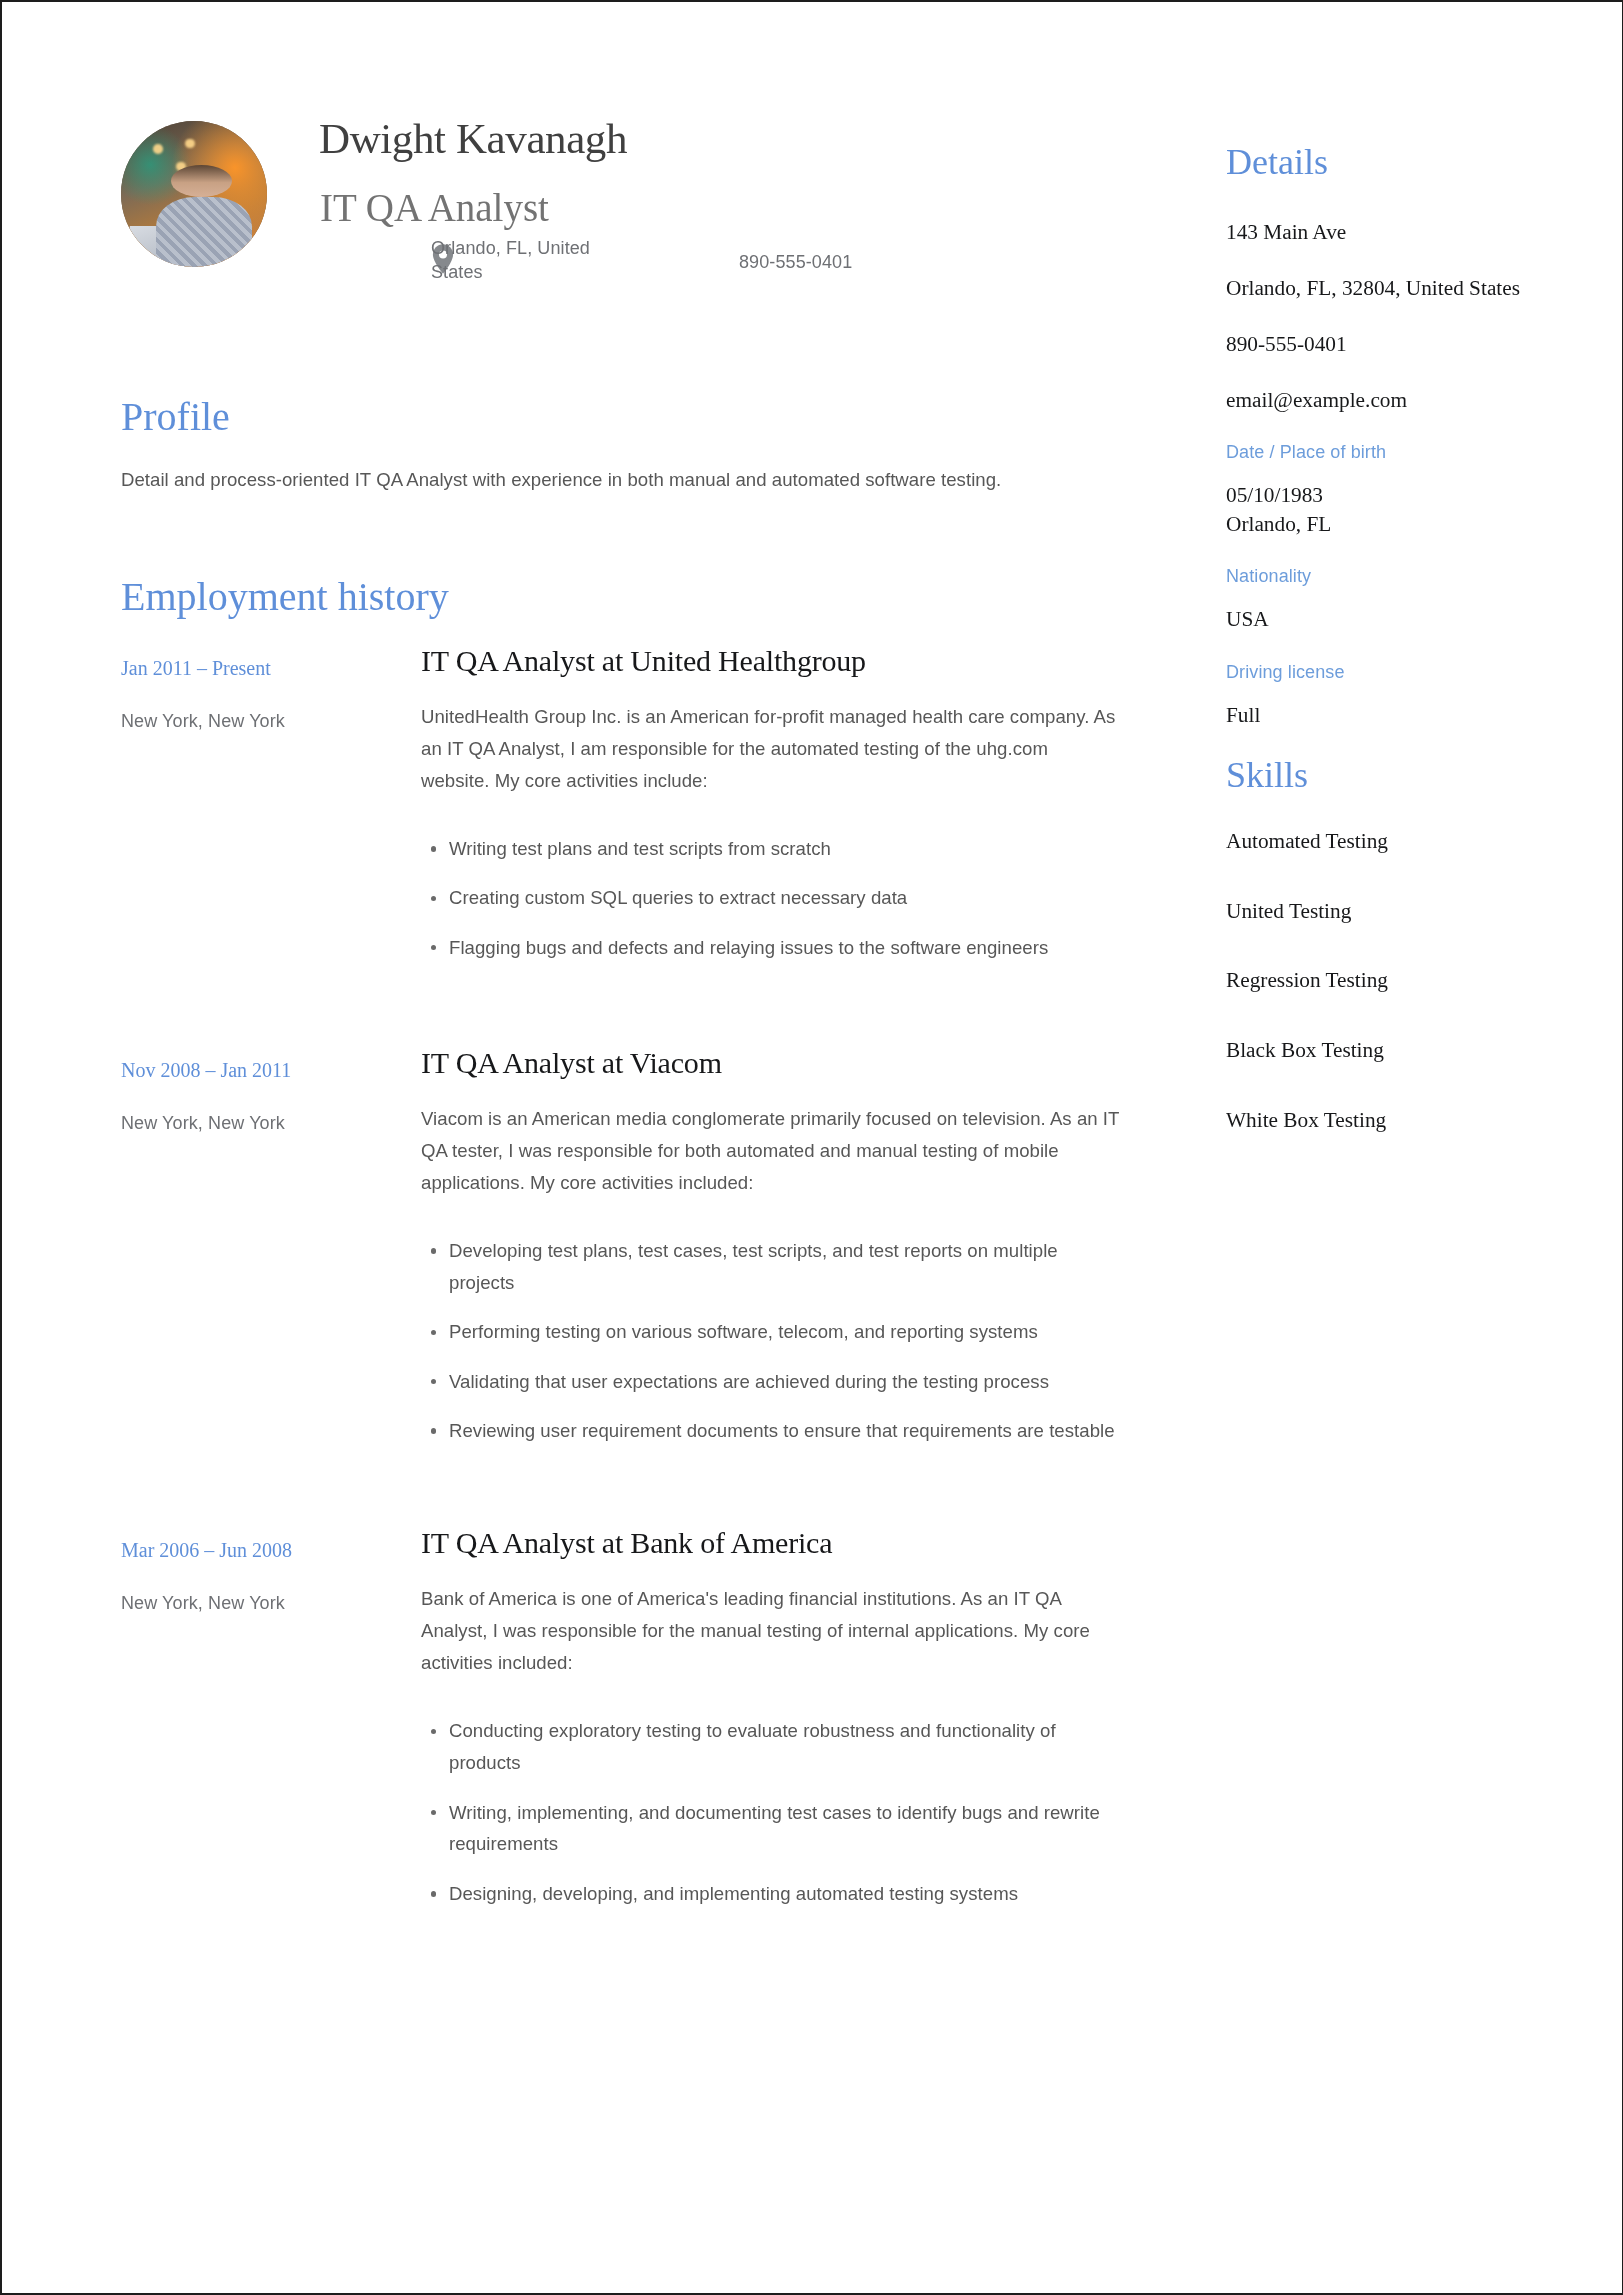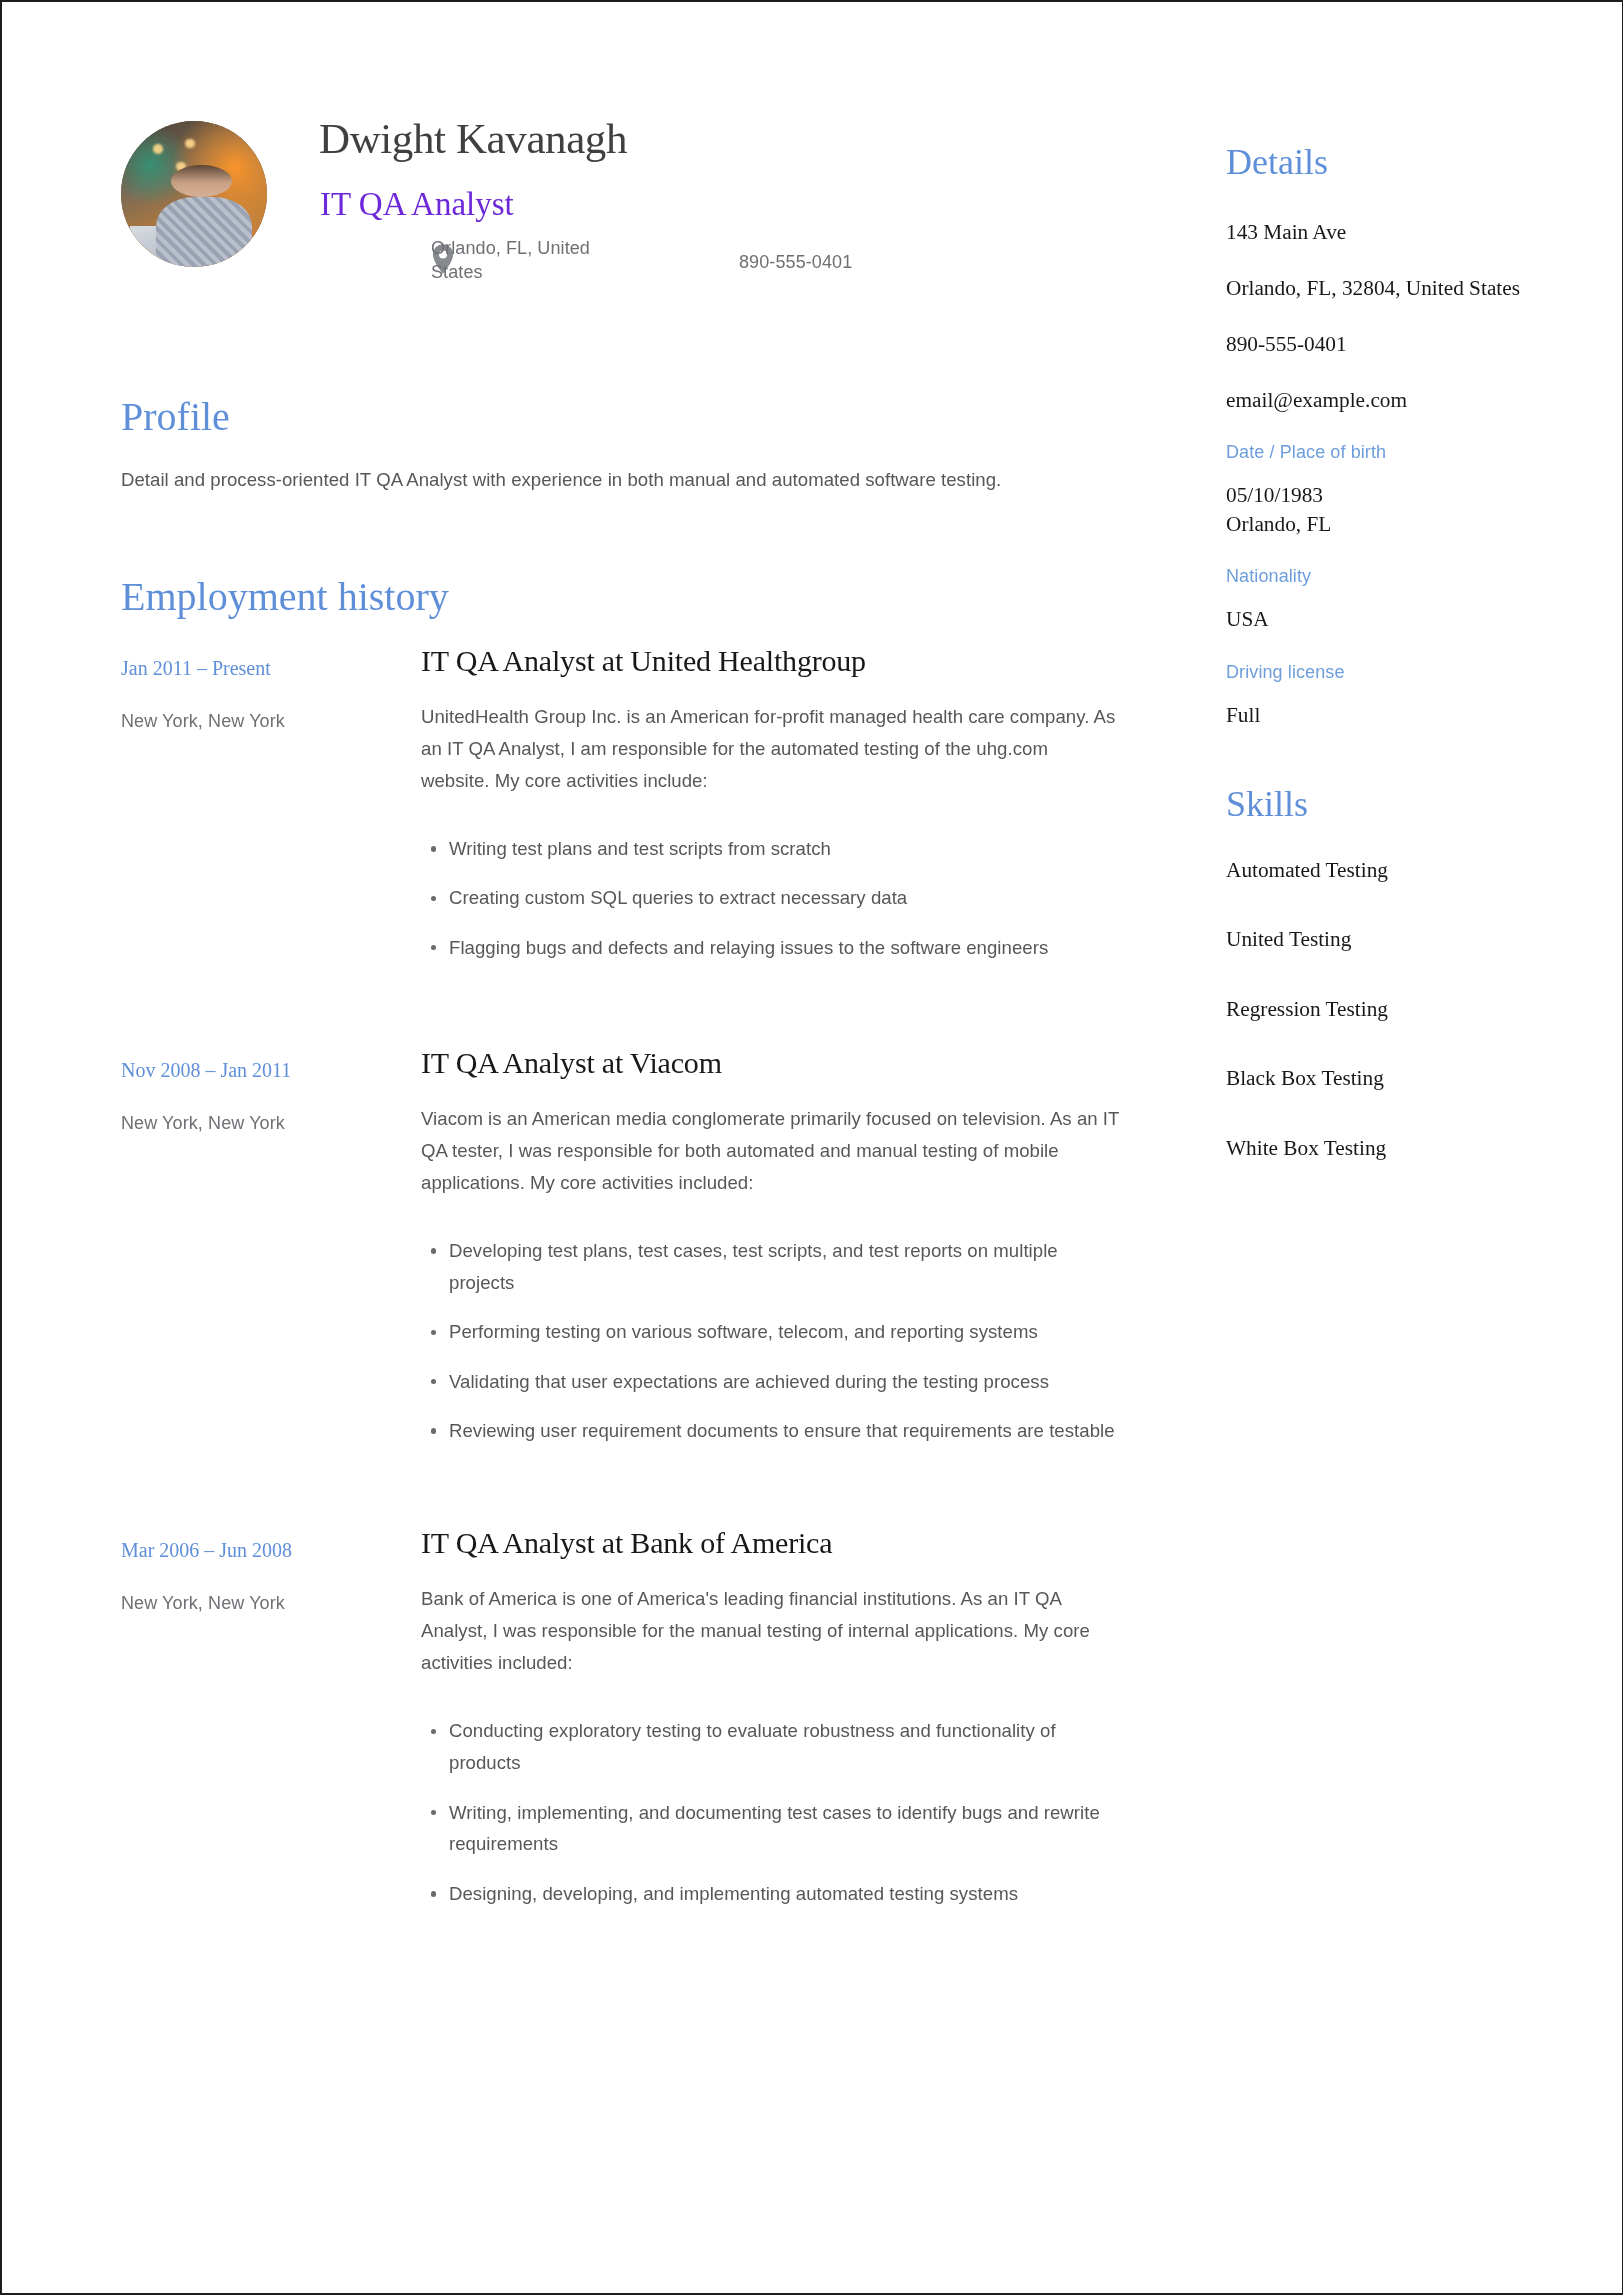--- a/index.html
+++ b/index.html
@@ -95,22 +95,22 @@
     font-weight: 400;
     color: #404040;
     letter-spacing: -0.4px;
     line-height: 1;
   }
   .jobtitle {
     position: absolute;
     left: 199px;
     top: 75px;
     font-family: "Liberation Serif", serif;
-    font-size: 33px;
-    color: #6d28d9;
+    font-size: 39px;
+    color: #737373;
     line-height: 1;
   }
   .contact-row {
     position: absolute;
     left: 199px;
     top: 123px;
     width: 949px;
     height: 47px;
   }
   .contact-loc {
@@ -261,21 +261,21 @@
   }
   .sb-label {
     font-size: 18px;
     color: #6d9ddb;
     line-height: 1.2;
     margin: 0 0 17.4px 0;
     letter-spacing: 0.1px;
   }
   .sb-block { margin-bottom: 28.5px; }
   .sb-block .sb-value { margin-bottom: 0; }
-  .skills-title { margin-top: 57px; margin-bottom: 36px; }
+  .skills-title { margin-top: 28px; margin-bottom: 36px; }
   .skill-item {
     font-family: "Liberation Serif", serif;
     font-size: 21.3px;
     color: #17181a;
     line-height: 1.2;
     margin-bottom: 44px;
   }
 </style>
 </head>
 <body>

